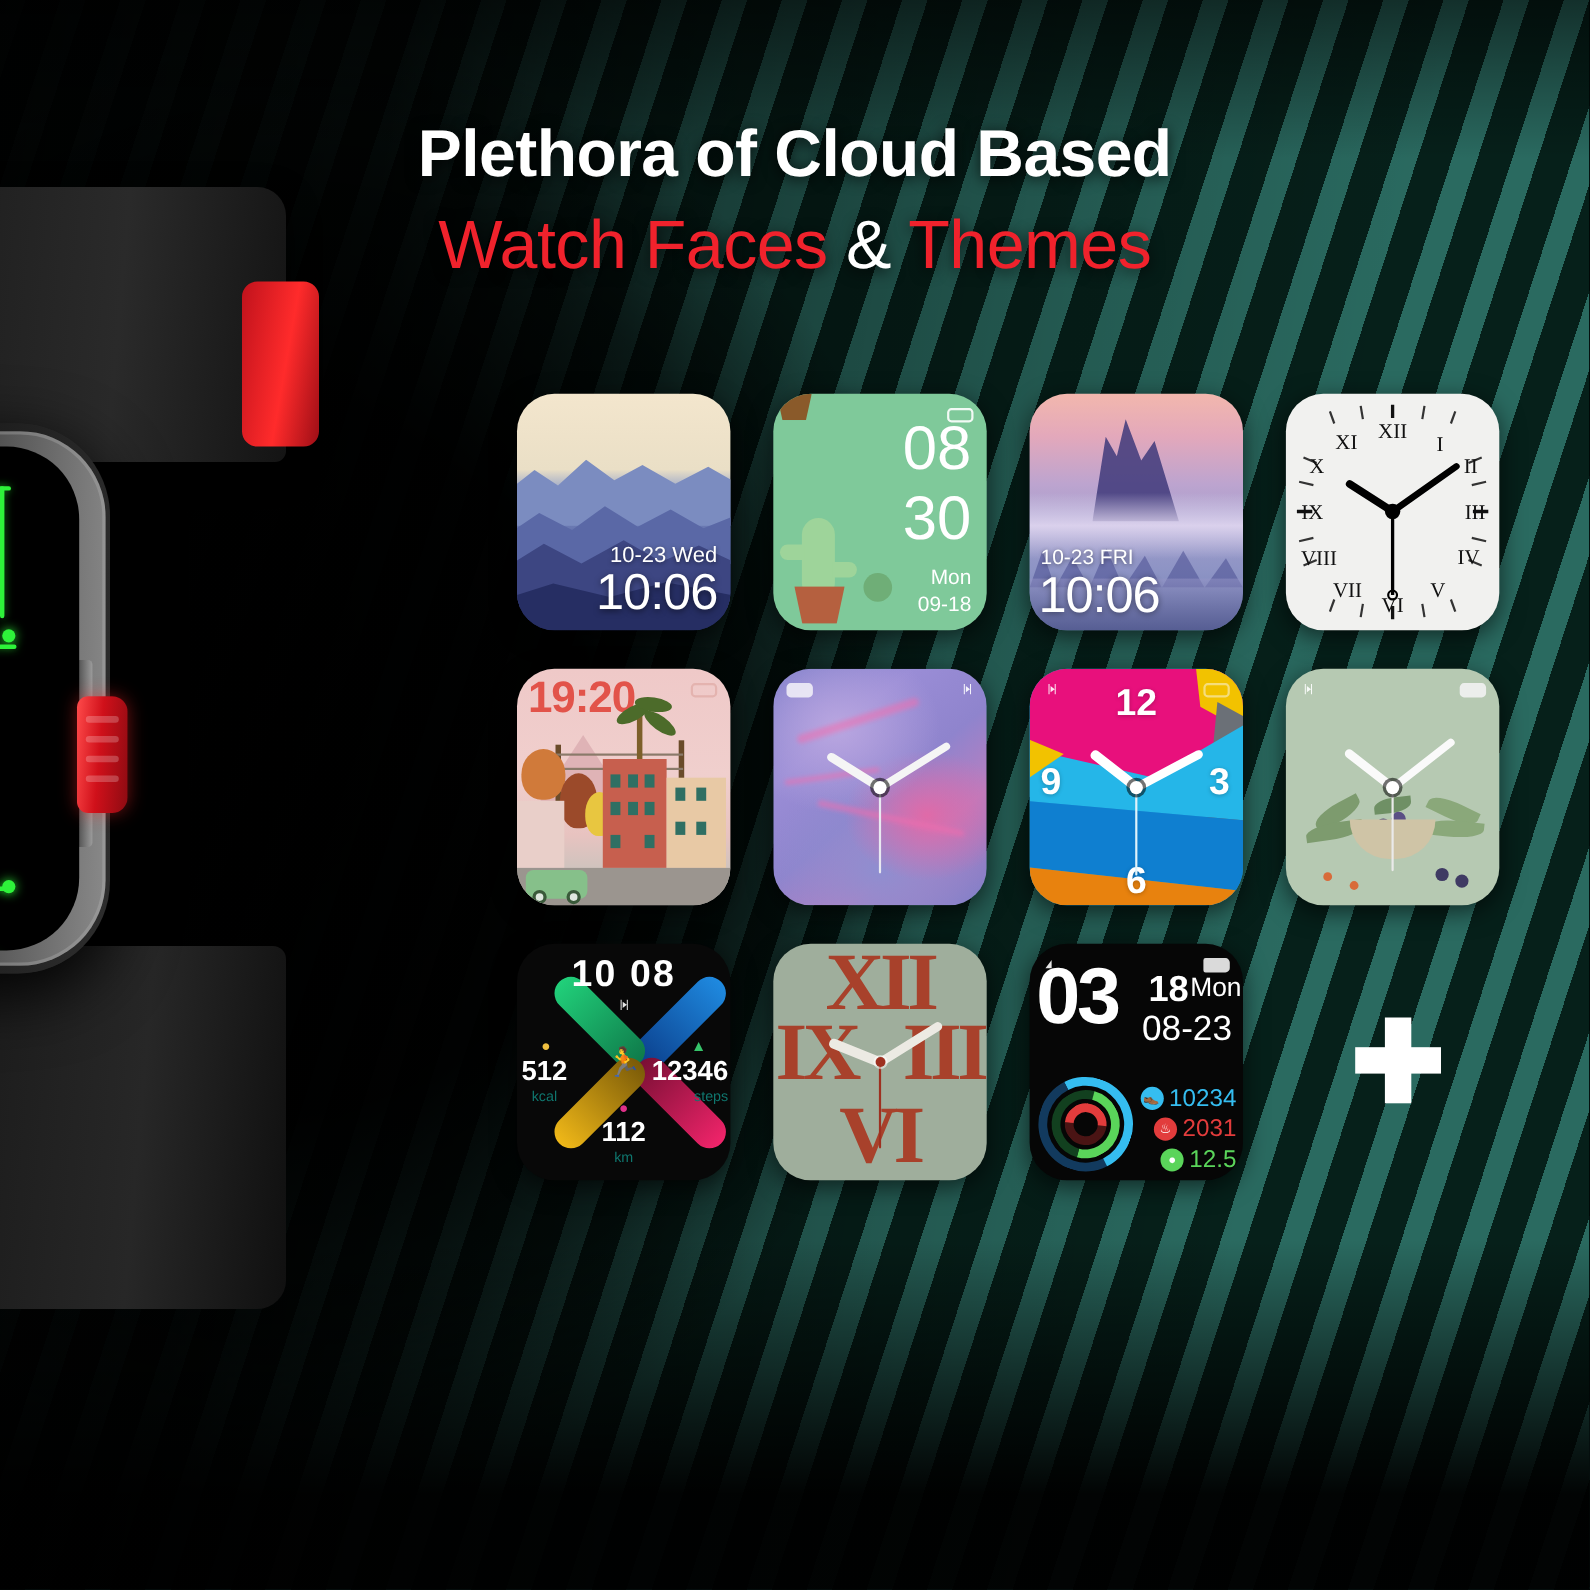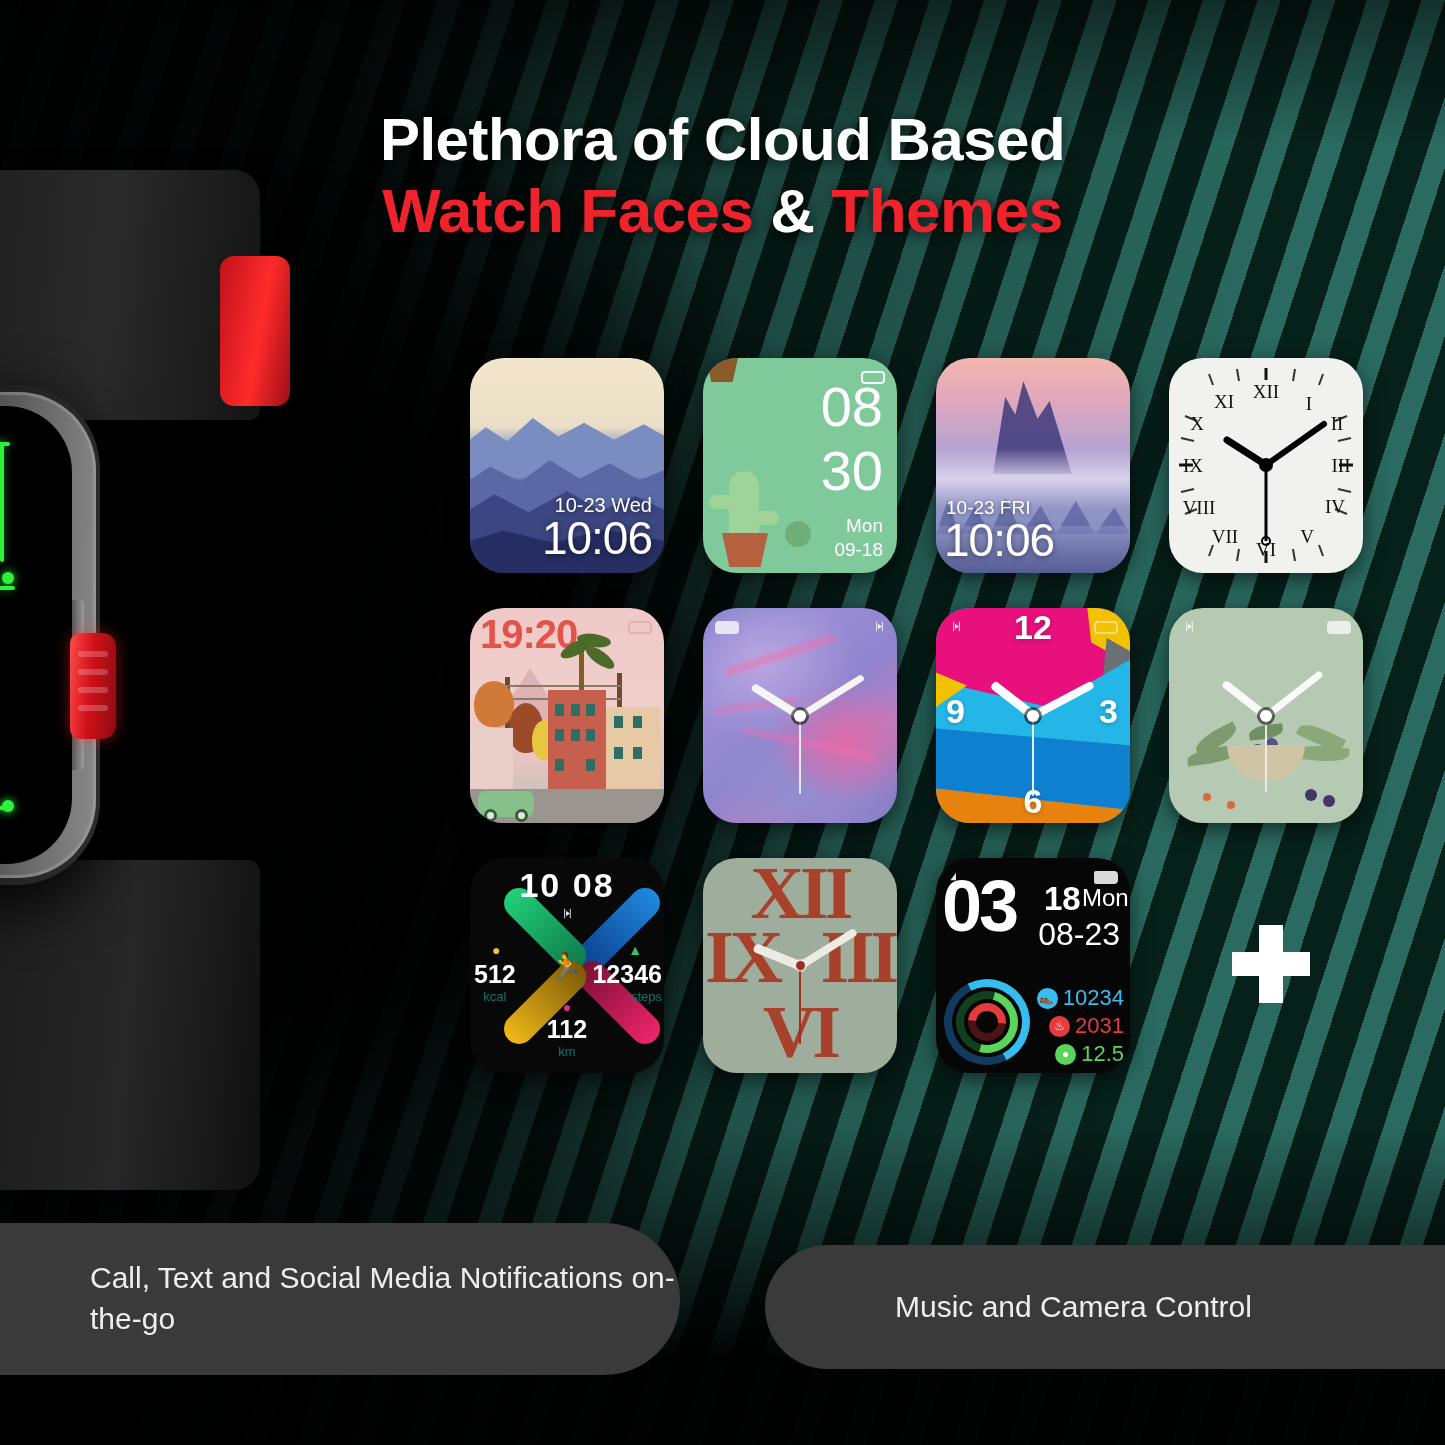--- a/index.html
+++ b/index.html
@@ -30,22 +30,22 @@
       linear-gradient(to bottom, rgba(0,0,0,.55) 0%, rgba(0,0,0,0) 10%, rgba(0,0,0,0) 78%, rgba(0,0,0,.96) 94%);
   }
 
   
   .headline{ position:absolute; left:0; right:0; top:108px; text-align:center; z-index:20; }
   .headline .l1{
     display:block; color:#fff; font-weight:bold; font-size:60px; letter-spacing:-.5px;
     line-height:1.08; text-shadow:0 2px 14px rgba(0,0,0,.85);
   }
   .headline .l2{
-    display:block; color:#f0222c; font-weight:bold; font-size:62px; letter-spacing:-.5px;
-    line-height:1.1; margin-top:4px; text-shadow:0 2px 14px rgba(0,0,0,.85);
+    display:block; color:#f0222c; font-weight:normal; font-size:62px; letter-spacing:-.5px;
+    line-height:1.1; margin-top:17px; text-shadow:0 2px 14px rgba(0,0,0,.85);
   }
   .headline .amp{ color:#fff; }
 
   
   .watch-wrap{ position:absolute; left:-300px; top:170px; width:760px; height:1000px; z-index:15; }
   .strap-top{
     position:absolute; left:0; top:0; width:560px; height:250px;
     background:linear-gradient(95deg,#111 0%,#1d1d1d 40%,#2a2a2a 72%,#141414 100%);
     border-radius:0 26px 10px 0;
     box-shadow:0 10px 28px rgba(0,0,0,.9);
@@ -181,21 +181,21 @@
   
   .f7{ background:#2a9fd8; }
   .f7 .p1{ position:absolute; inset:0; background:#e8107c; clip-path:polygon(0 0,100% 0,100% 24%,56% 48%,0 34%); }
   .f7 .p2{ position:absolute; inset:0; background:#f2c200; clip-path:polygon(78% 0,100% 0,100% 26%,80% 16%); }
   .f7 .p3{ position:absolute; inset:0; background:#6b7077; clip-path:polygon(88% 14%,100% 20%,100% 84%,82% 70%); }
   .f7 .p4{ position:absolute; inset:0; background:#25b6e8; clip-path:polygon(0 34%,58% 46%,100% 24%,100% 64%,0 56%); }
   .f7 .p5{ position:absolute; inset:0; background:#0f7fd0; clip-path:polygon(0 56%,100% 64%,100% 94%,0 84%); }
   .f7 .p6{ position:absolute; inset:0; background:#e8820e; clip-path:polygon(0 84%,100% 94%,100% 100%,0 100%); }
   .f7 .p7{ position:absolute; inset:0; background:#f2c200; clip-path:polygon(0 30%,16% 36%,0 46%); }
   .f7 .n{ position:absolute; color:#fff; font-weight:bold; font-size:34px; text-shadow:0 1px 4px rgba(0,0,0,.25); }
-  .f7 .n12{ left:50%; top:0; transform:translateX(-50%); }
+  .f7 .n12{ left:50%; top:12px; transform:translateX(-50%); }
   .f7 .n3{ right:12px; top:48%; transform:translateY(-50%); }
   .f7 .n6{ left:50%; bottom:2px; transform:translateX(-50%); }
   .f7 .n9{ left:10px; top:48%; transform:translateY(-50%); }
 
   
   .f8{ background:#b6c9b2; }
   .f8 .bowl{ position:absolute; left:50%; bottom:42px; transform:translateX(-50%); width:78px; height:36px; background:#cfc4a6; border-radius:0 0 40px 40px; }
   .f8 .leaf{ position:absolute; background:#7d9b6e; border-radius:60% 0 60% 0; }
   .f8 .berry{ position:absolute; width:13px; height:13px; border-radius:50%; background:#4d4476; }
   .f8 .dot{ position:absolute; width:8px; height:8px; border-radius:50%; }
@@ -550,22 +550,14 @@
     </div>
   </div>
 
   <div class="plus">
       <b></b>
       <b></b>
     </div>
 
   <div class="bg-vign"></div>
 
-  <div class="pills">
-    <div class="pill pill-left">
-      <span>Call, Text and Social Media Notifications on-the-go</span>
-    </div>
-    <div class="pill pill-right">
-      <span>Music and Camera Control</span>
-    </div>
-  </div>
 
 </div>
 
 </body></html>

